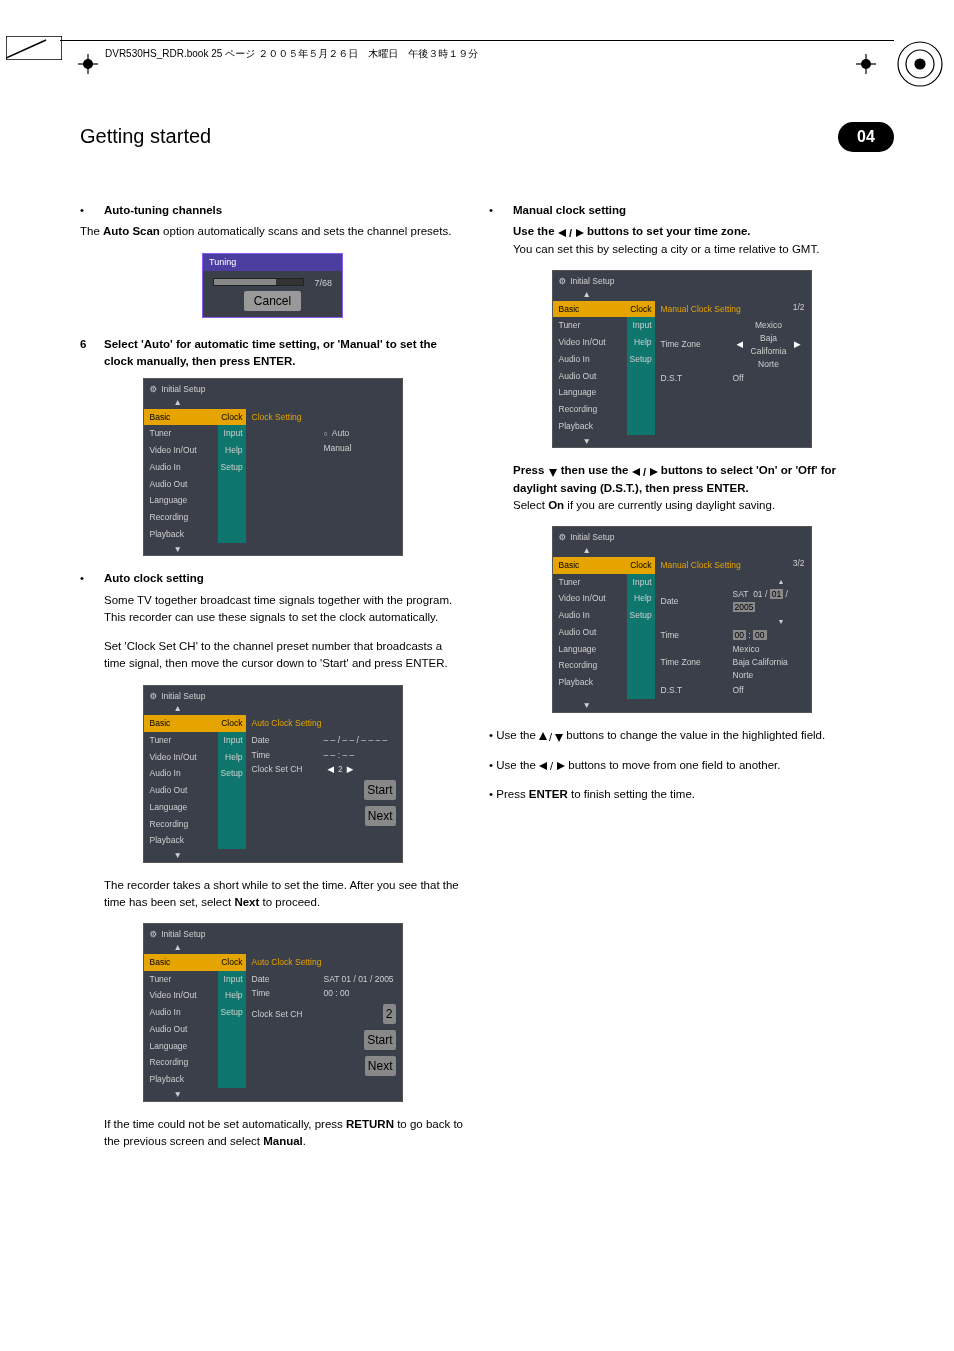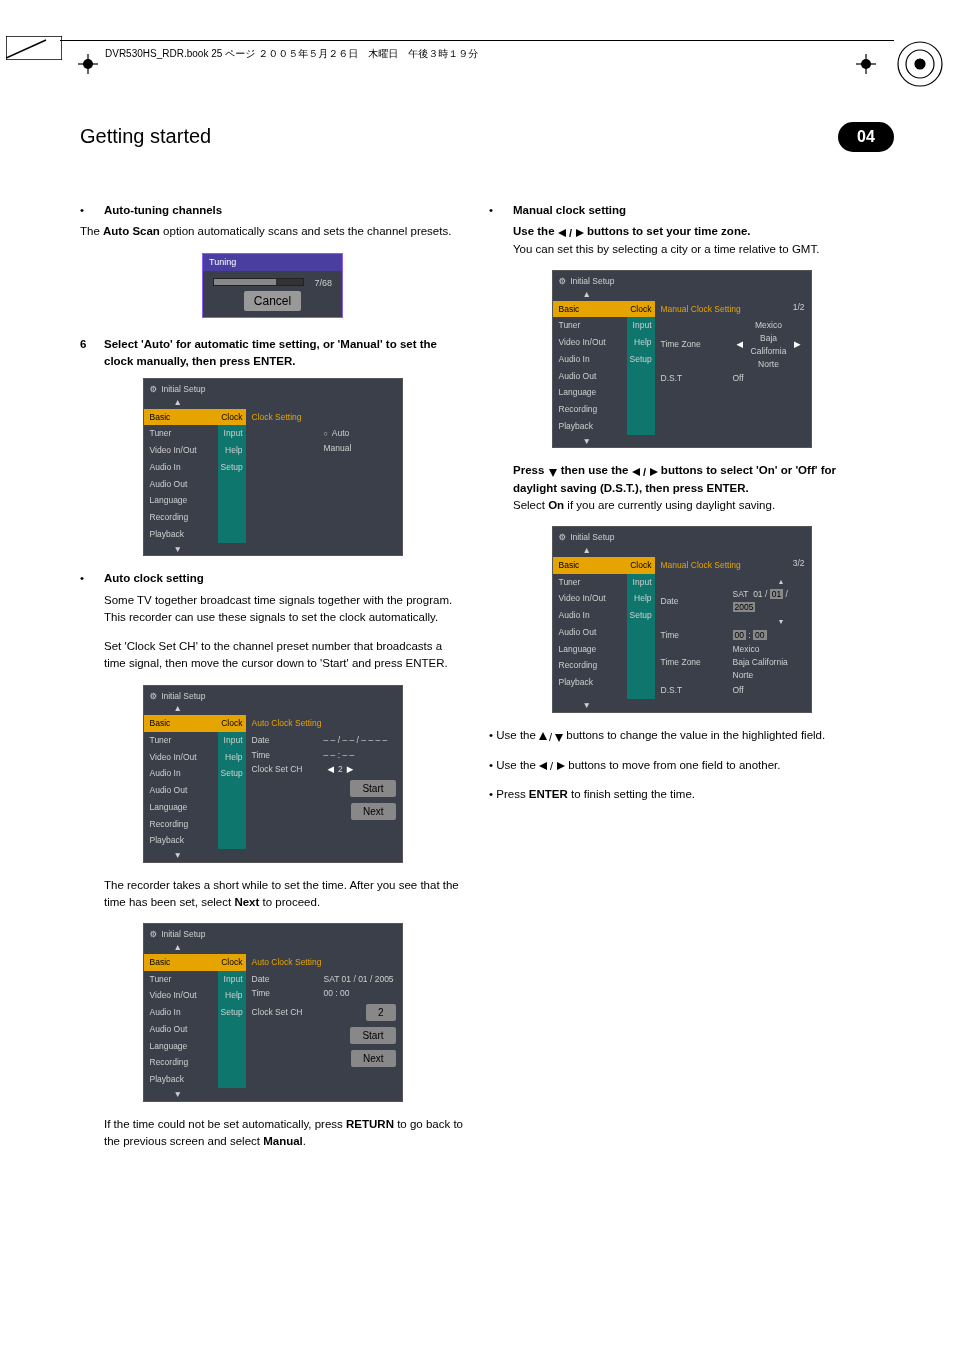--- a/index.html
+++ b/index.html
@@ -97,22 +97,22 @@
   .setup-side .sel { background: #e6a400; color:#000; }
   .setup-tabs { width: 28px; background:#0f766e;text-align:right;}
   .setup-tabs div { padding: 2px 3px; }
   .setup-tabs .sel { background:#e6a400; color:#000;}
   .setup-main { flex:1; padding: 2px 6px; position: relative;}
   .setup-main .hd { color:#e6a400; margin-bottom:3px;}
   .setup-main .row { display:flex; align-items:center; padding:1px 0;}
   .setup-main .lbl { width: 72px; }
   .setup-main .val { flex:1; }
   .setup-main .btn {
-    display:inline-block; background:#888; color:#000; padding:1px 12px;
-    border-radius:2px; font-size:10px; margin:2px 0;
+    display:inline-block; background:#888; color:#000; padding:1px 3px;
+    border-radius:2px; font-size:12px; margin:2px 0;
   }
   .setup-main .arrow { color:#fff; padding: 0 4px;}
   .setup-main .corner { position:absolute; top:0; right:6px; }
   .radio::before { content:"○"; margin-right:4px; font-size:7px;}
   .hl { background:#888; color:#000; padding:0 2px;}
   .arrow-inline {
     display:inline-block; vertical-align:middle;
   }
   .arrow-inline svg { vertical-align: middle; }
   .corner-deco, .mid-deco, .dot-deco {

